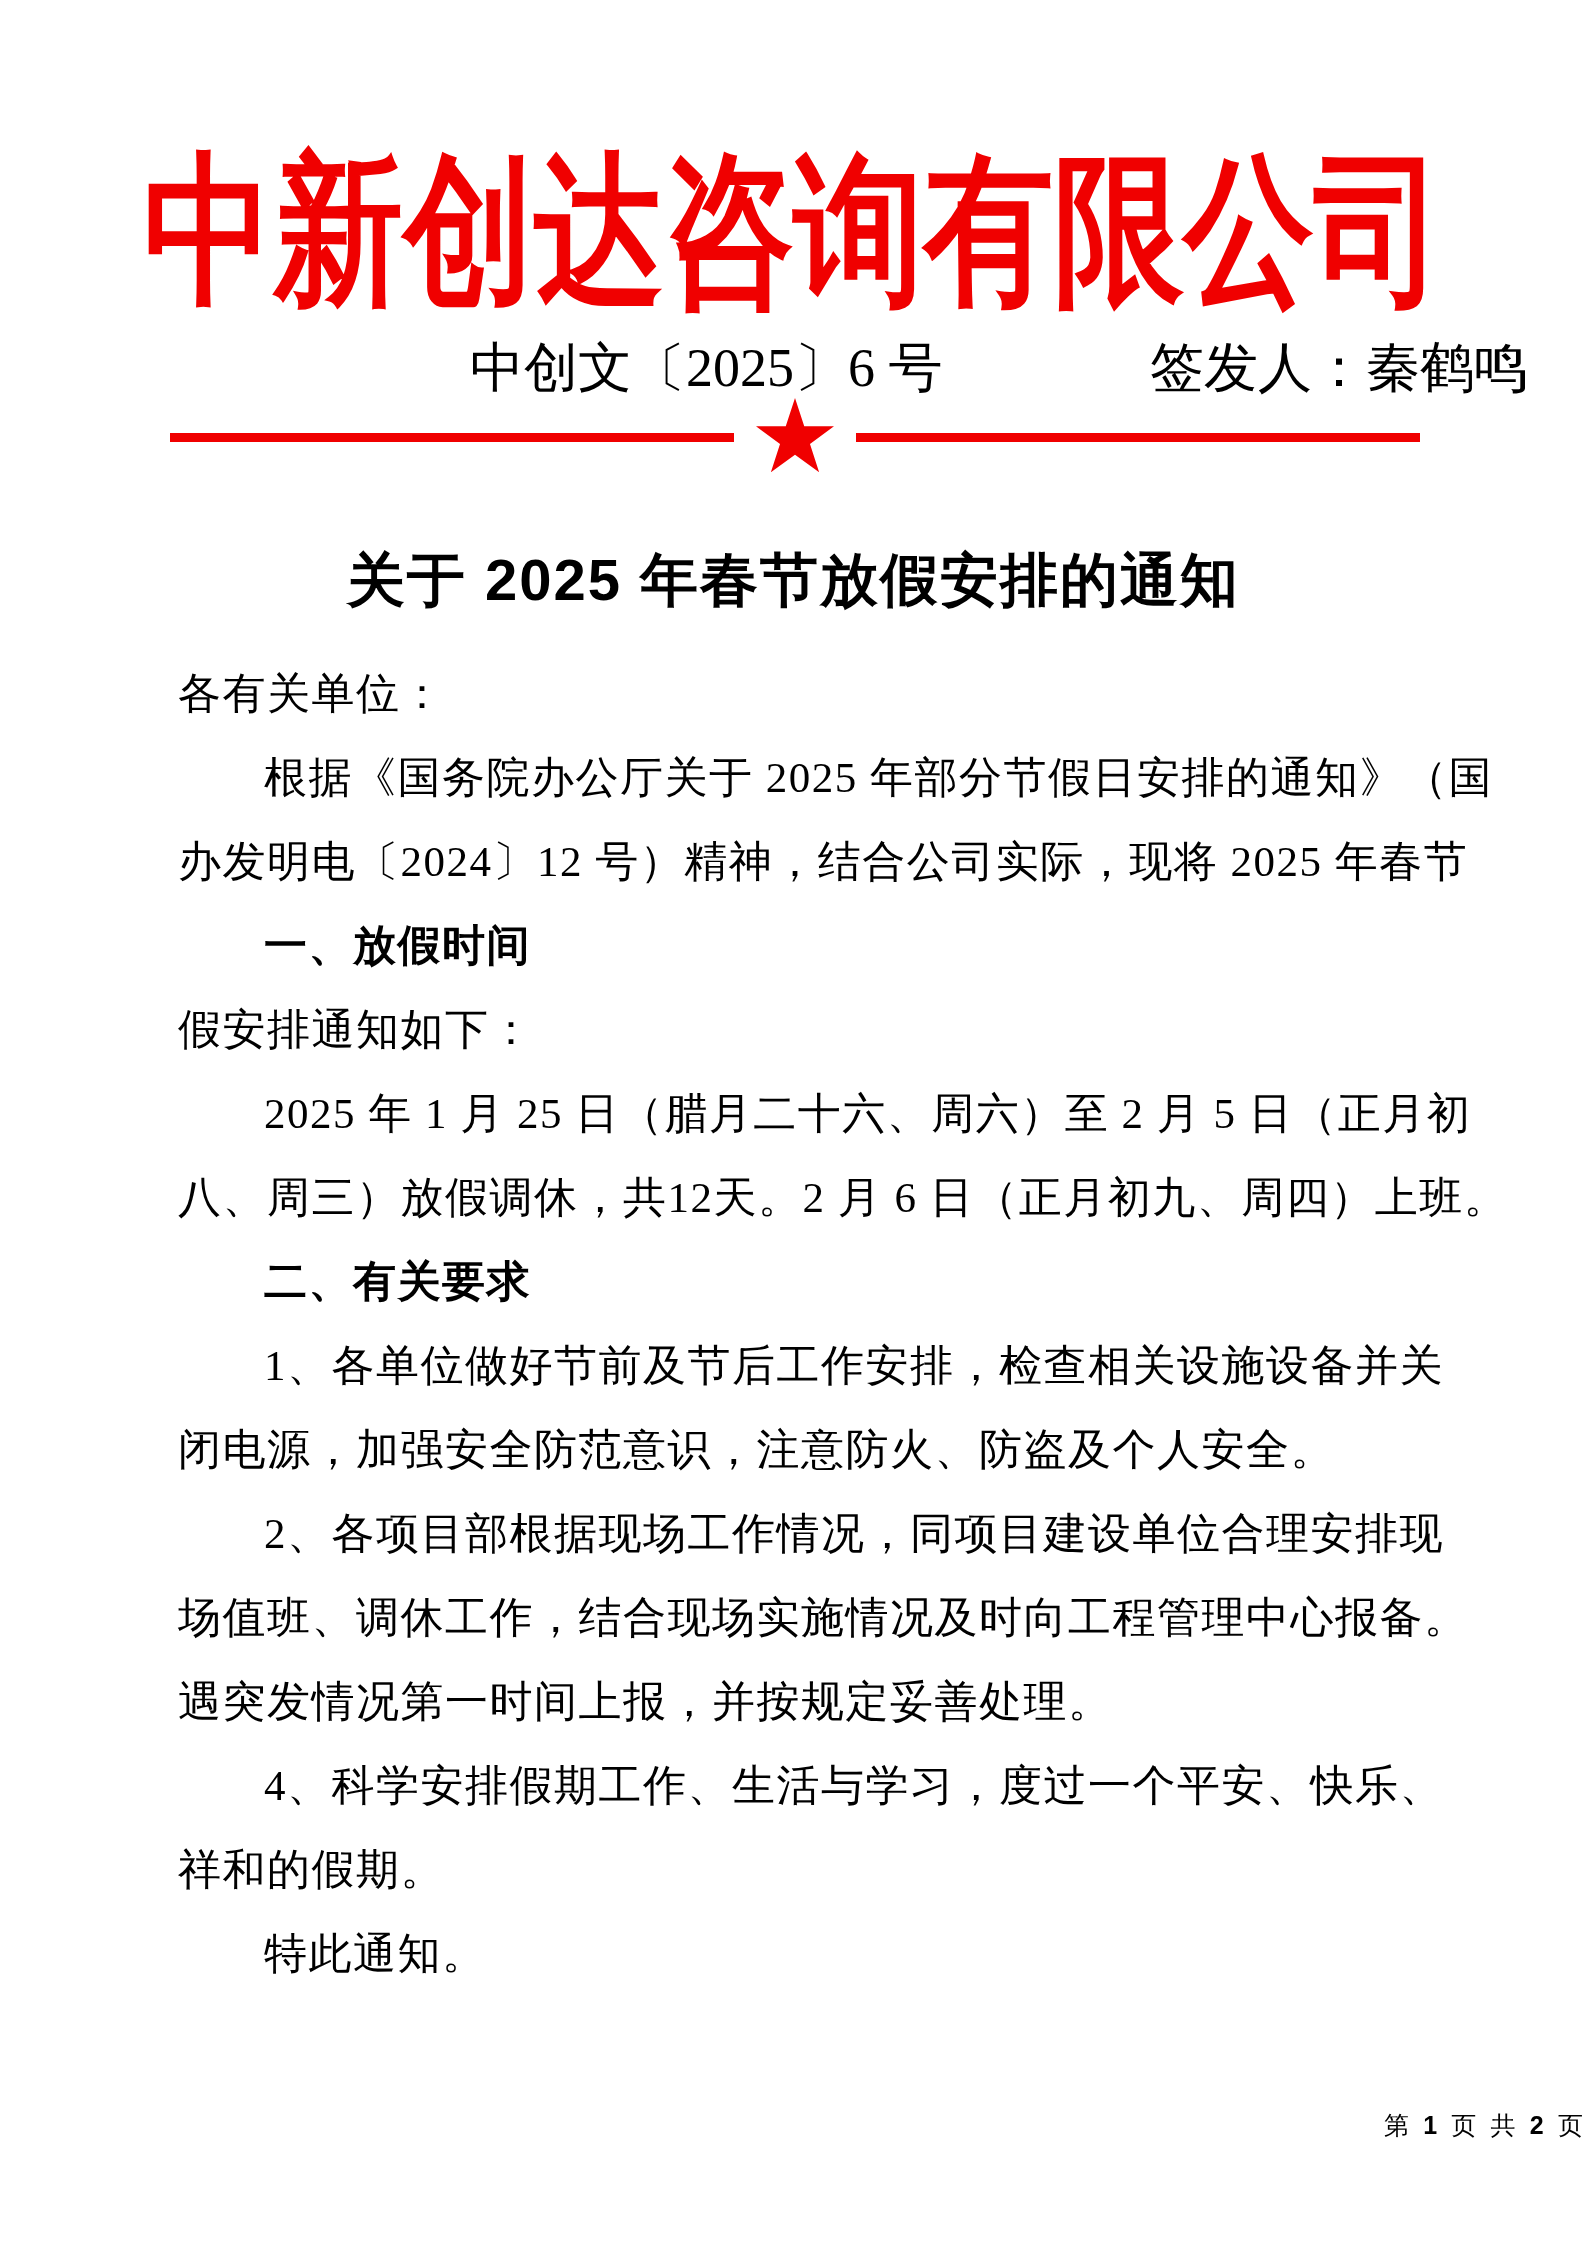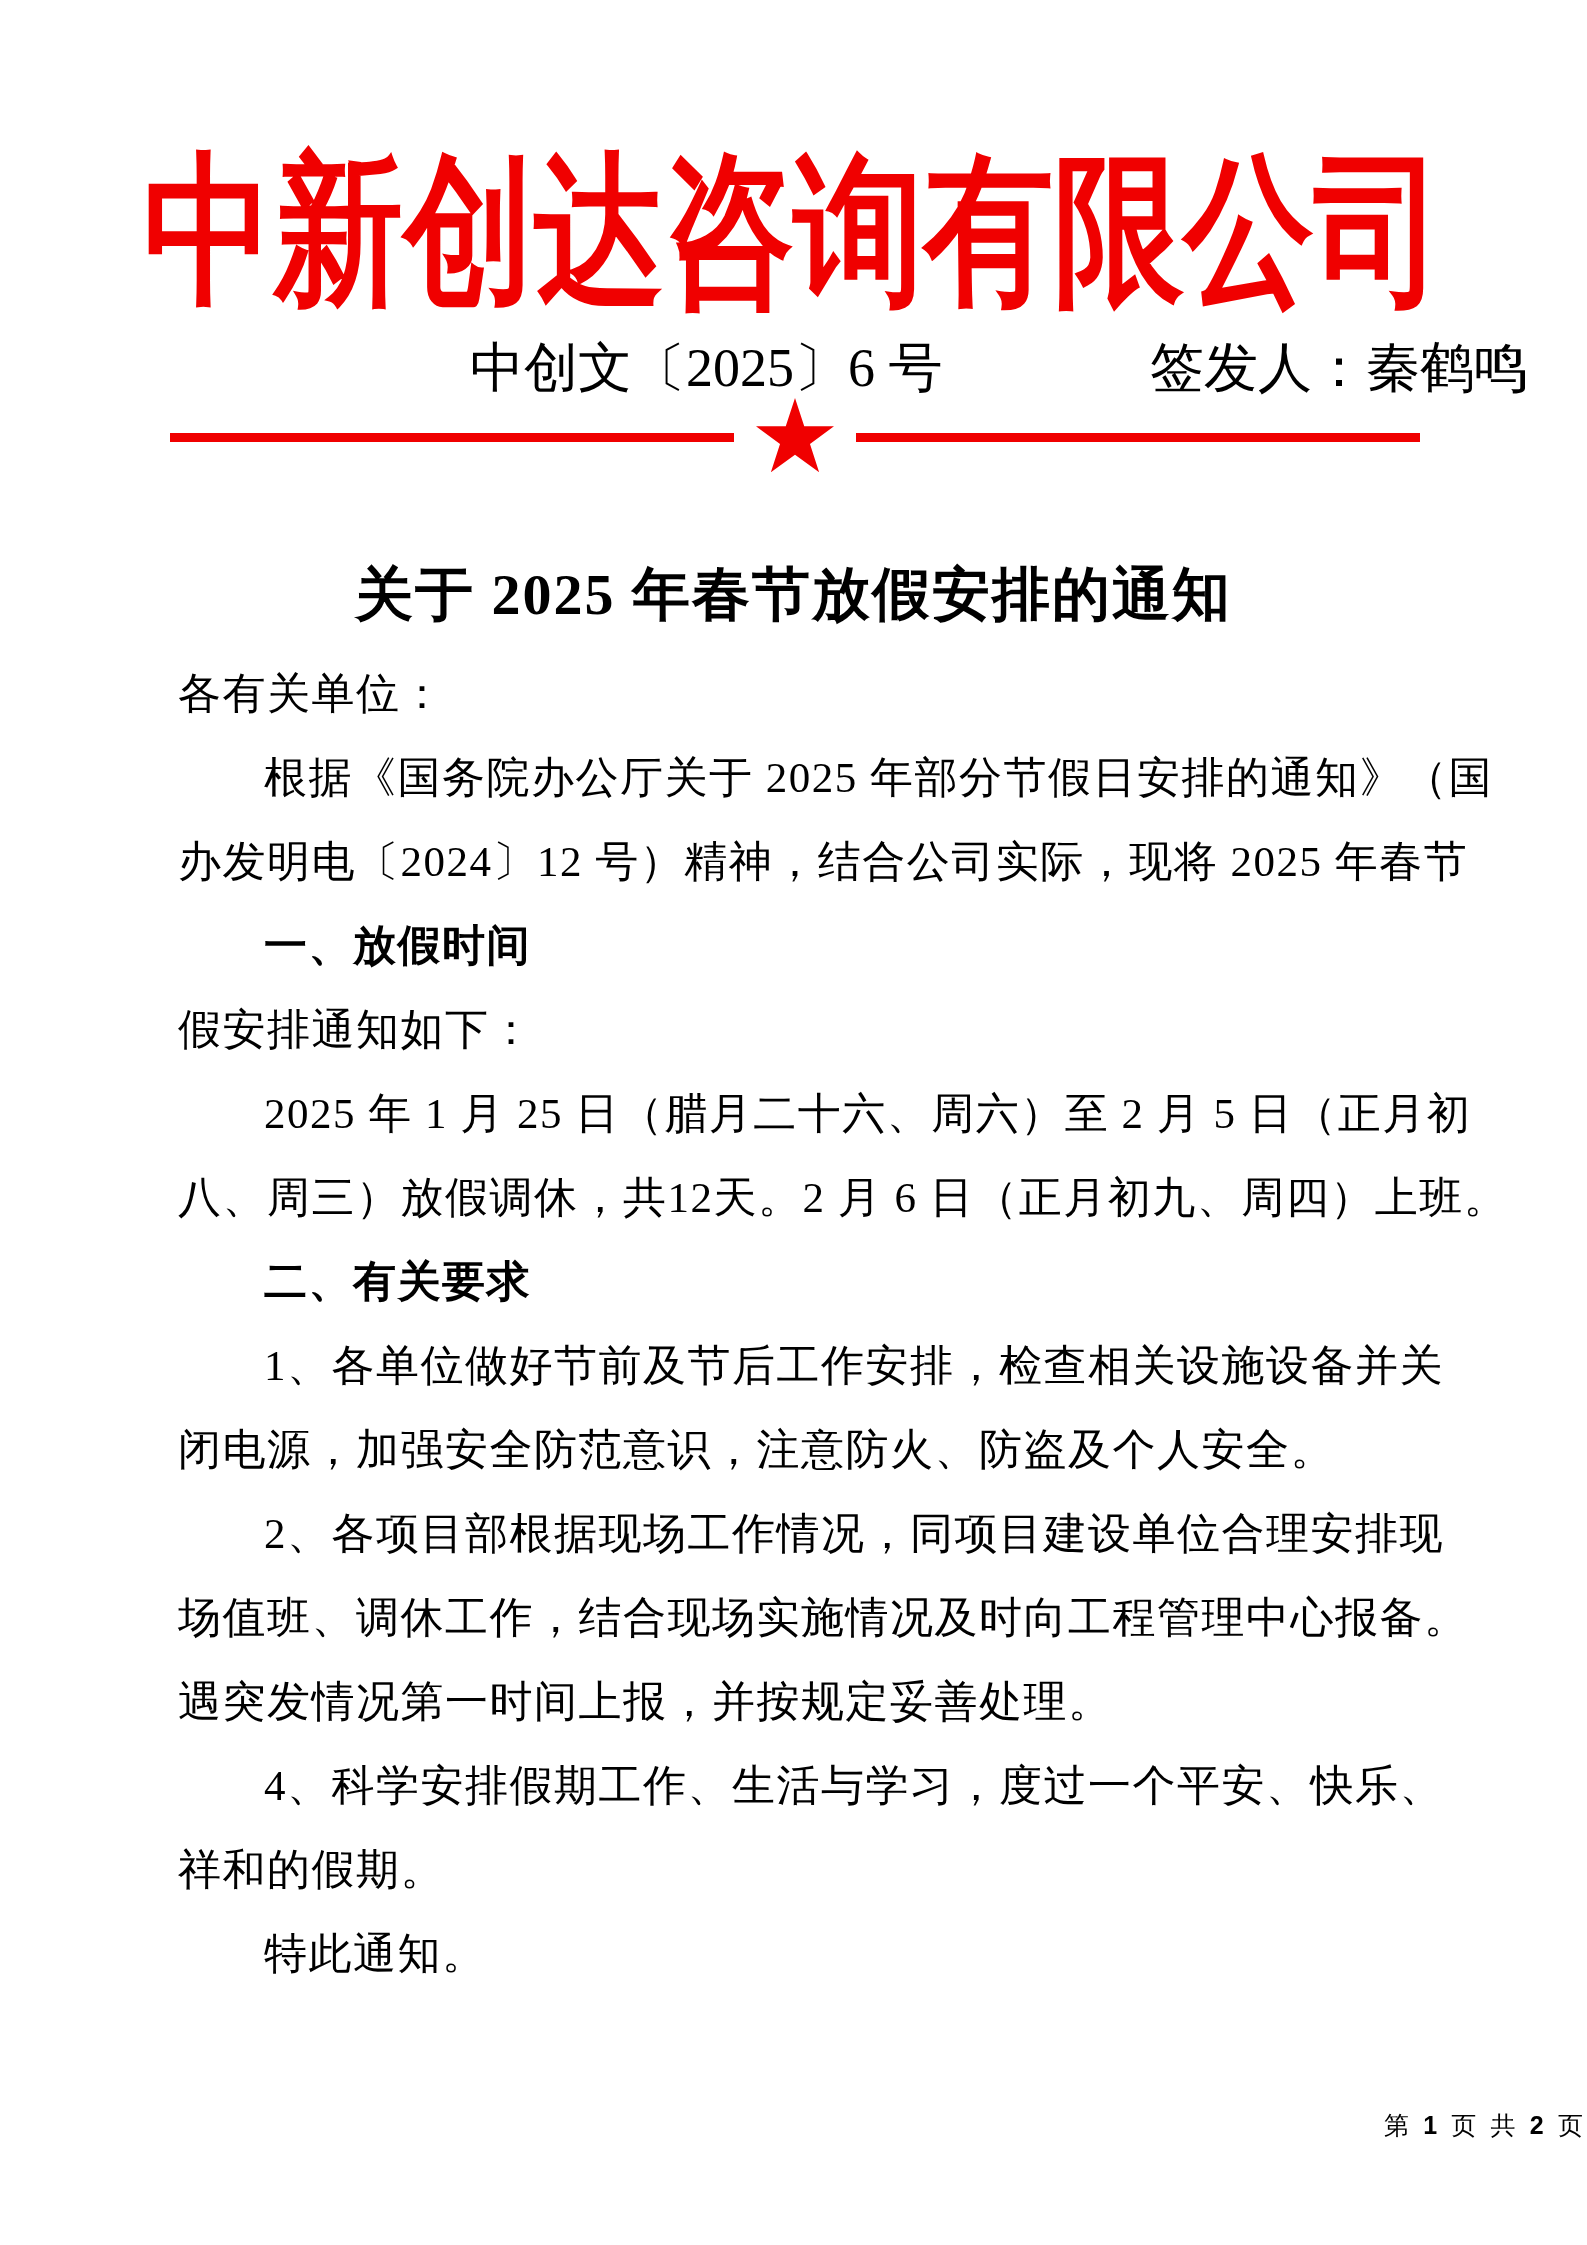--- a/index.html
+++ b/index.html
@@ -56,27 +56,26 @@
   .rule-seg { flex: 1 1 auto; height: 9px; }
   .rule-star { flex: 0 0 auto; width: 78px; height: 78px; margin: 0 22px; }
 
   
   .doc-title {
     position: absolute;
     top: 540px;
     left: 0;
     width: 100%;
     text-align: center;
-    font-family: Liberation Serif, serif;
+    font-family: Liberation Sans, sans-serif;
     font-weight: bold;
     font-size: 58px;
     line-height: 80px;
     letter-spacing: 2px;
     white-space: nowrap;
-    margin-top: 15px;
   }
 
   
   .body-block {
     position: absolute;
     top: 652px;
     left: 178px;
     width: 1284px;
     font-size: 43px;
     letter-spacing: 1.5px;

